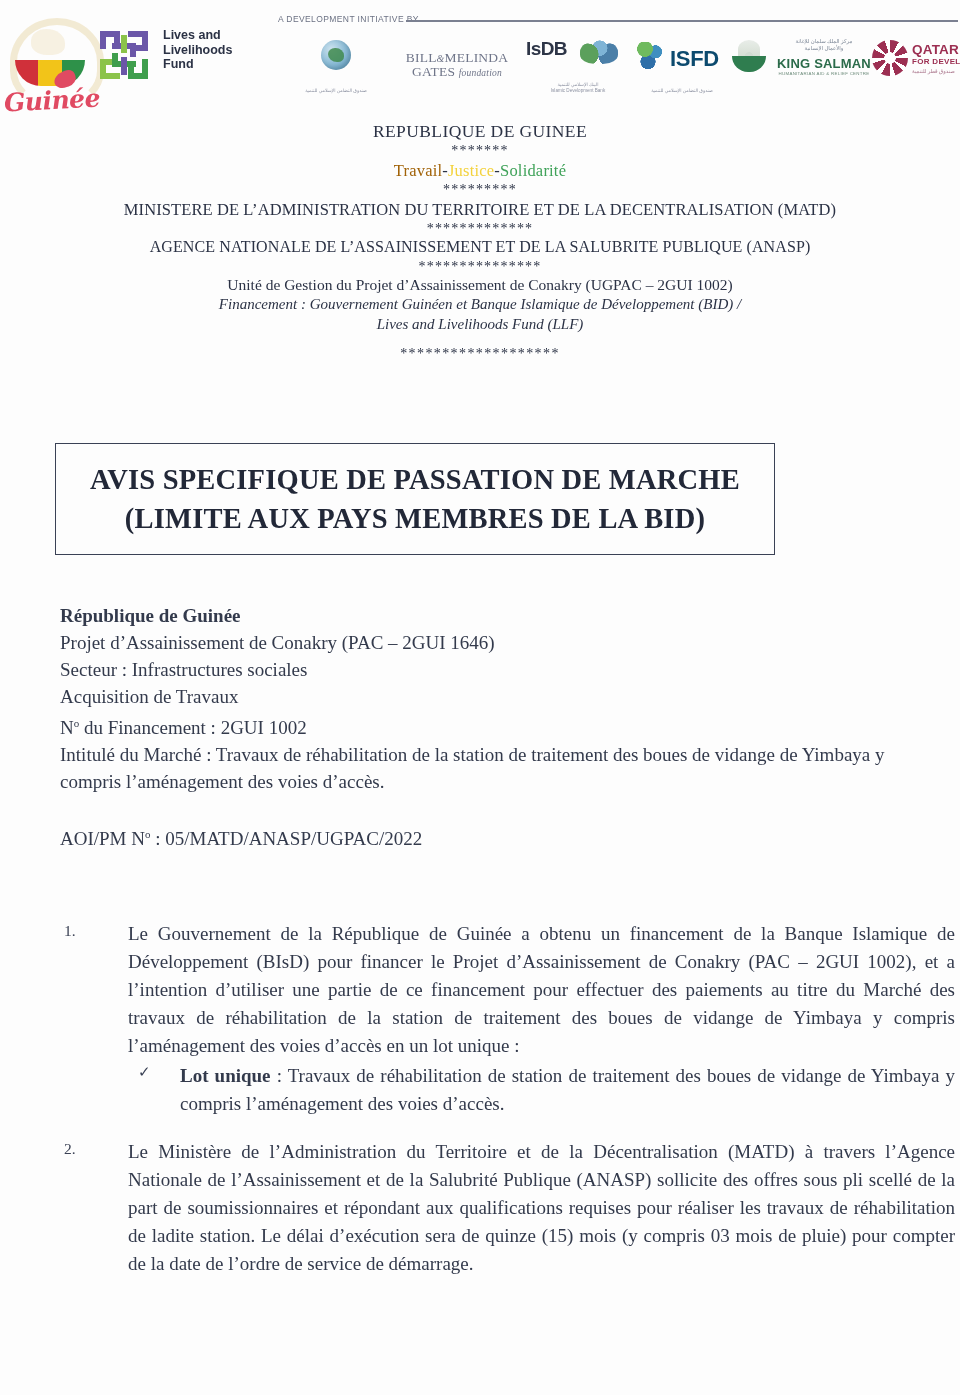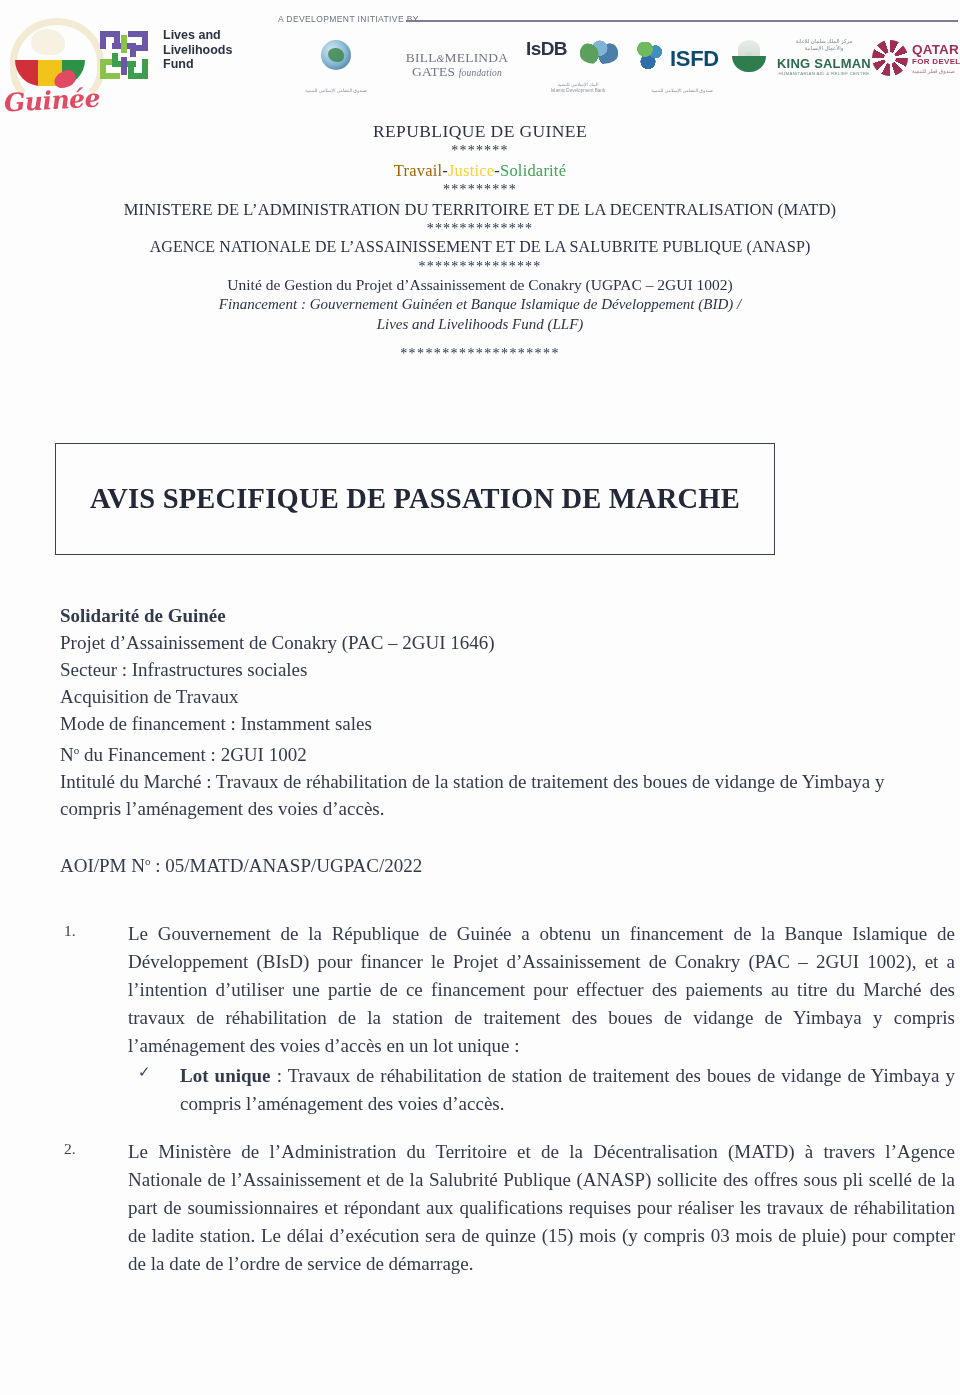--- a/index.html
+++ b/index.html
@@ -583,28 +583,28 @@
     <div class="mh-line mh-stars">***************</div>
     <div class="mh-line mh-ug">Unité de Gestion du Projet d’Assainissement de Conakry (UGPAC – 2GUI 1002)</div>
     <div class="mh-line mh-fin">Financement : Gouvernement Guinéen et Banque Islamique de Développement (BID) /</div>
     <div class="mh-line mh-fin">Lives and Livelihoods Fund (LLF)</div>
     <div class="mh-sp"></div>
     <div class="mh-line mh-stars-wide">*******************</div>
   </div>
 
   <div class="title-box">
     <div class="title-line">AVIS SPECIFIQUE DE PASSATION DE MARCHE</div>
+    <div class="title-line">(LIMITE AUX PAYS MEMBRES DE LA BID)</div>
   </div>
 
   <div class="meta">
-    <div class="strong">Solidarité de Guinée</div>
+    <div class="strong">République de Guinée</div>
     <div>Projet d’Assainissement de Conakry (PAC – 2GUI 1646)</div>
     <div>Secteur : Infrastructures sociales</div>
     <div>Acquisition de Travaux</div>
-    <div>Mode de financement : Instamment sales</div>
     <div><span>N</span><sup>o</sup><span> du Financement : 2GUI 1002</span></div>
     <div>Intitulé du Marché : Travaux de réhabilitation de la station de traitement des boues de vidange de Yimbaya y compris l’aménagement des voies d’accès.</div>
     <div class="aoi"><span>AOI/PM N</span><sup>o</sup><span> : 05/MATD/ANASP/UGPAC/2022</span></div>
   </div>
 
   <div class="clauses">
 
     <div class="clause">
       <div class="clause-num">1.</div>
       <div class="clause-body">Le Gouvernement de la République de Guinée a obtenu un financement de la Banque Islamique de Développement (BIsD) pour financer le Projet d’Assainissement de Conakry (PAC – 2GUI 1002), et a l’intention d’utiliser une partie de ce financement pour effectuer des paiements au titre du Marché des travaux de réhabilitation de la station de traitement des boues de vidange de Yimbaya y compris l’aménagement des voies d’accès en un lot unique :</div>

